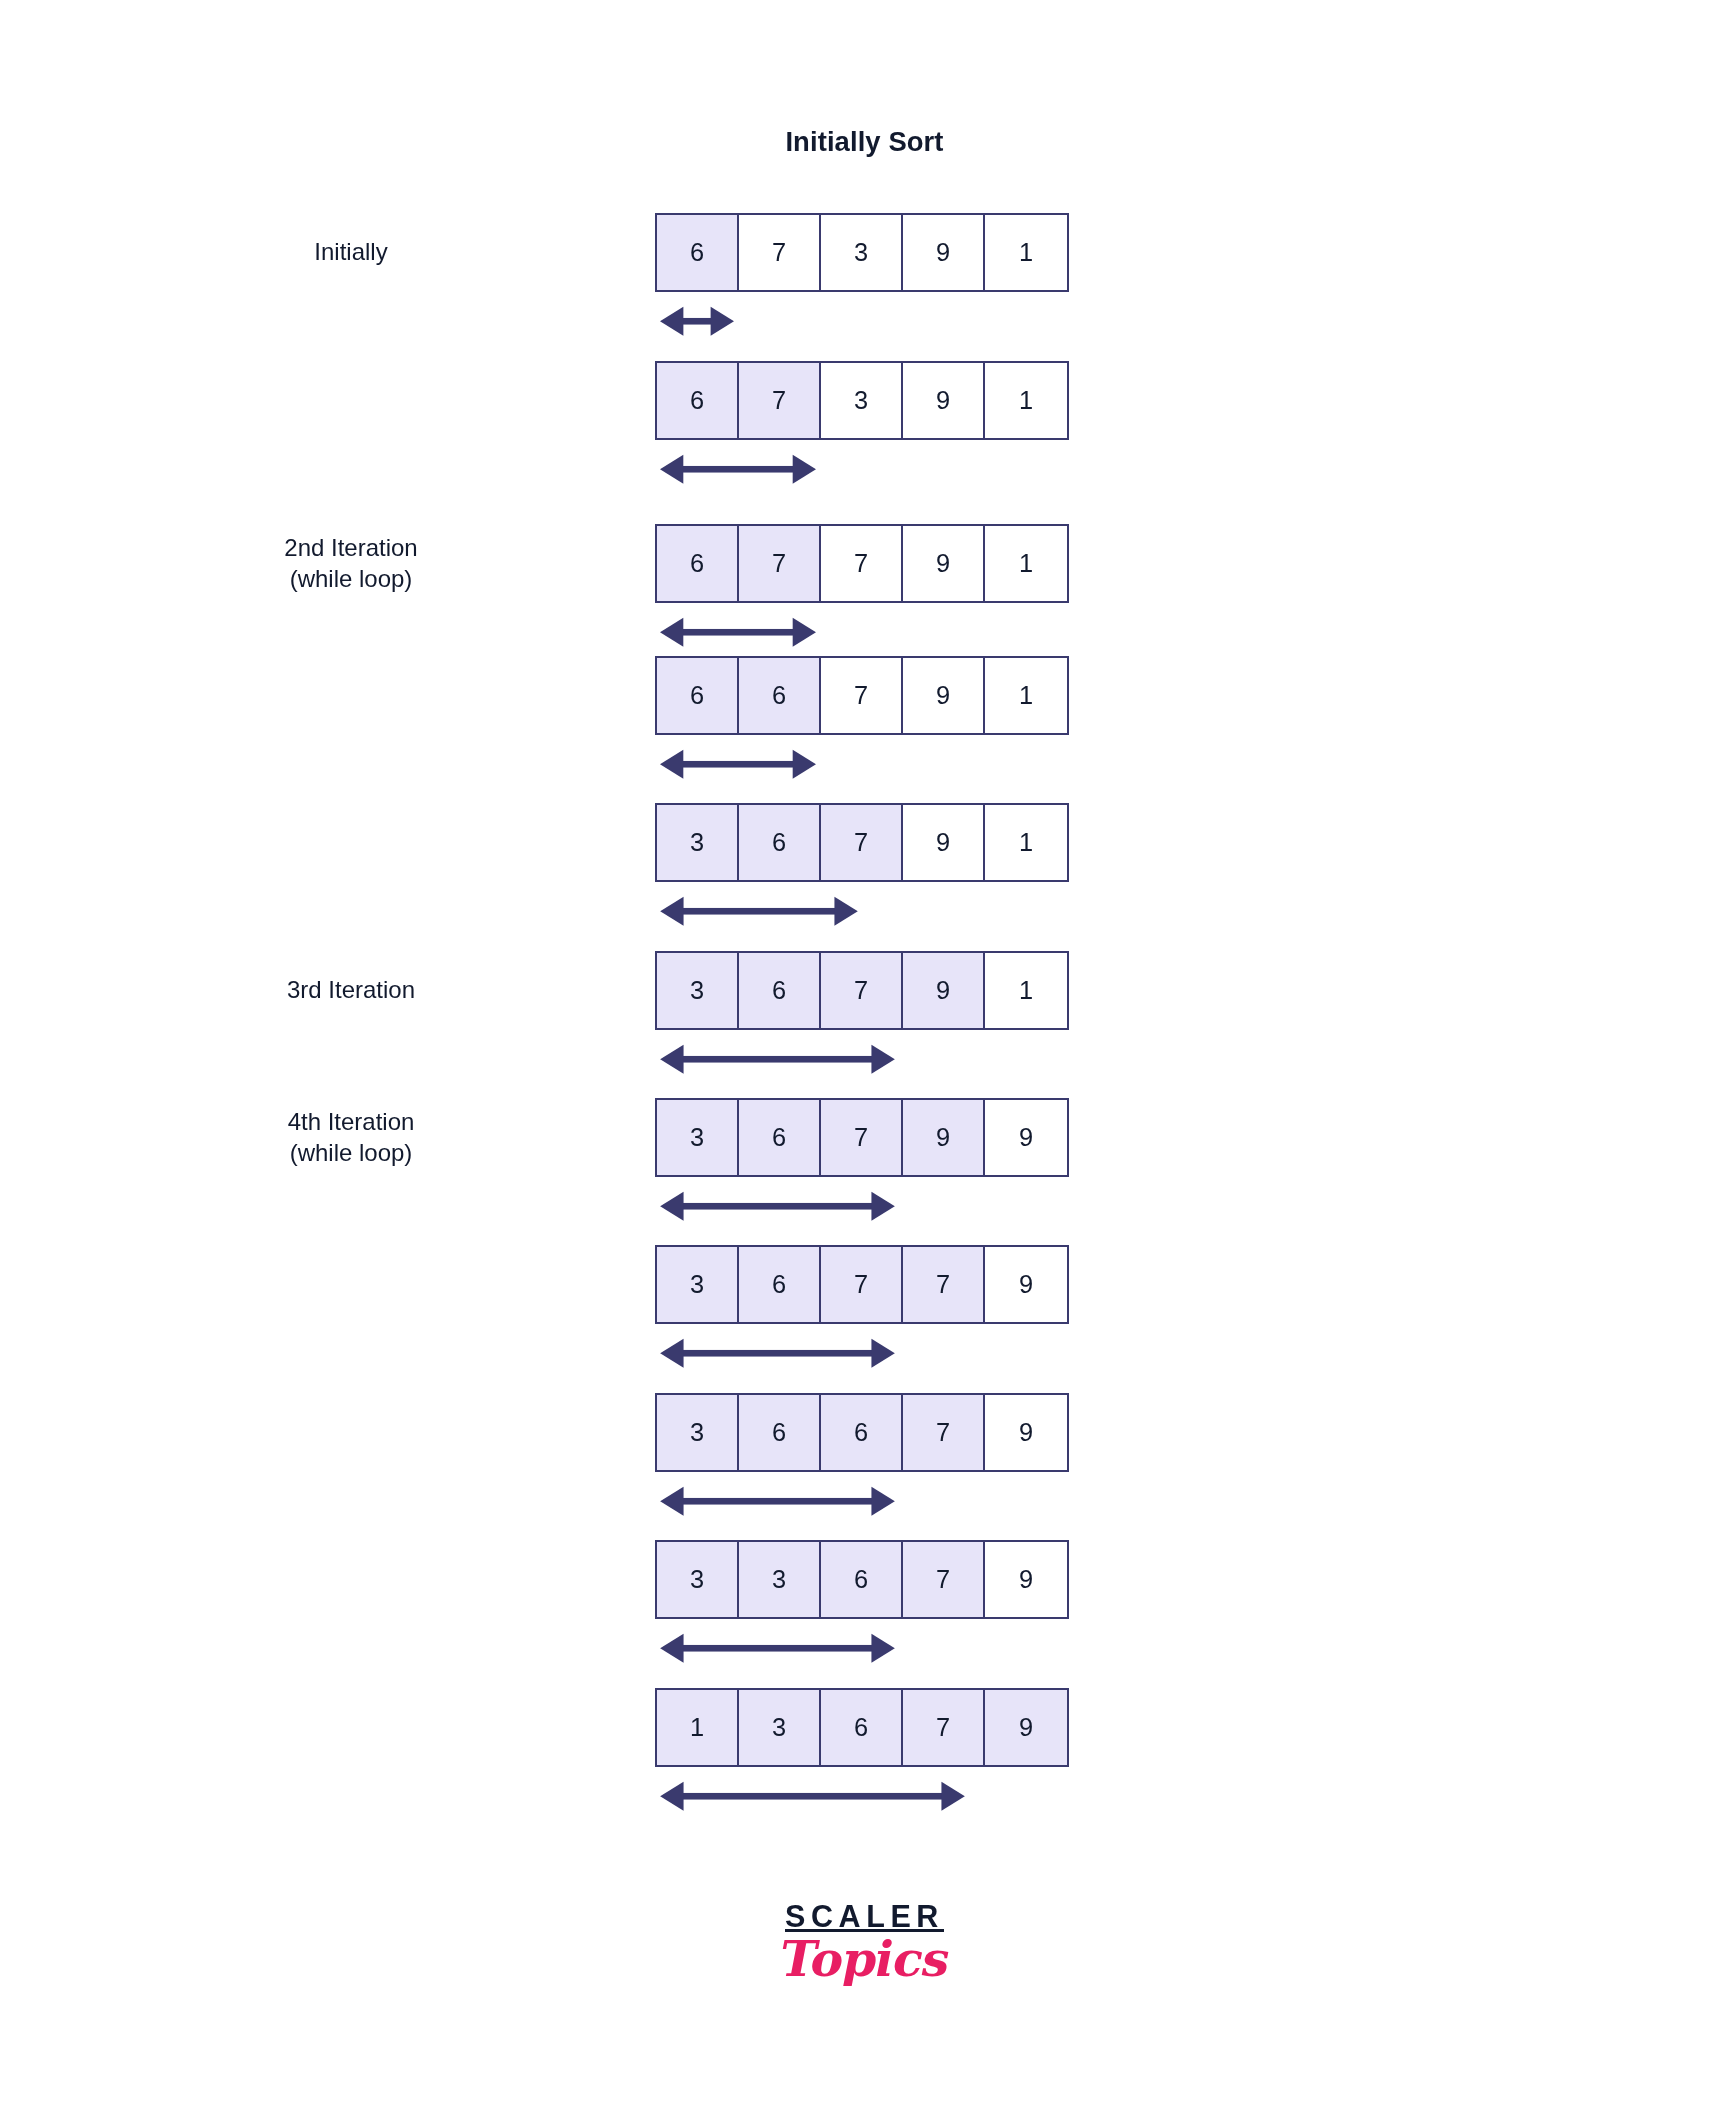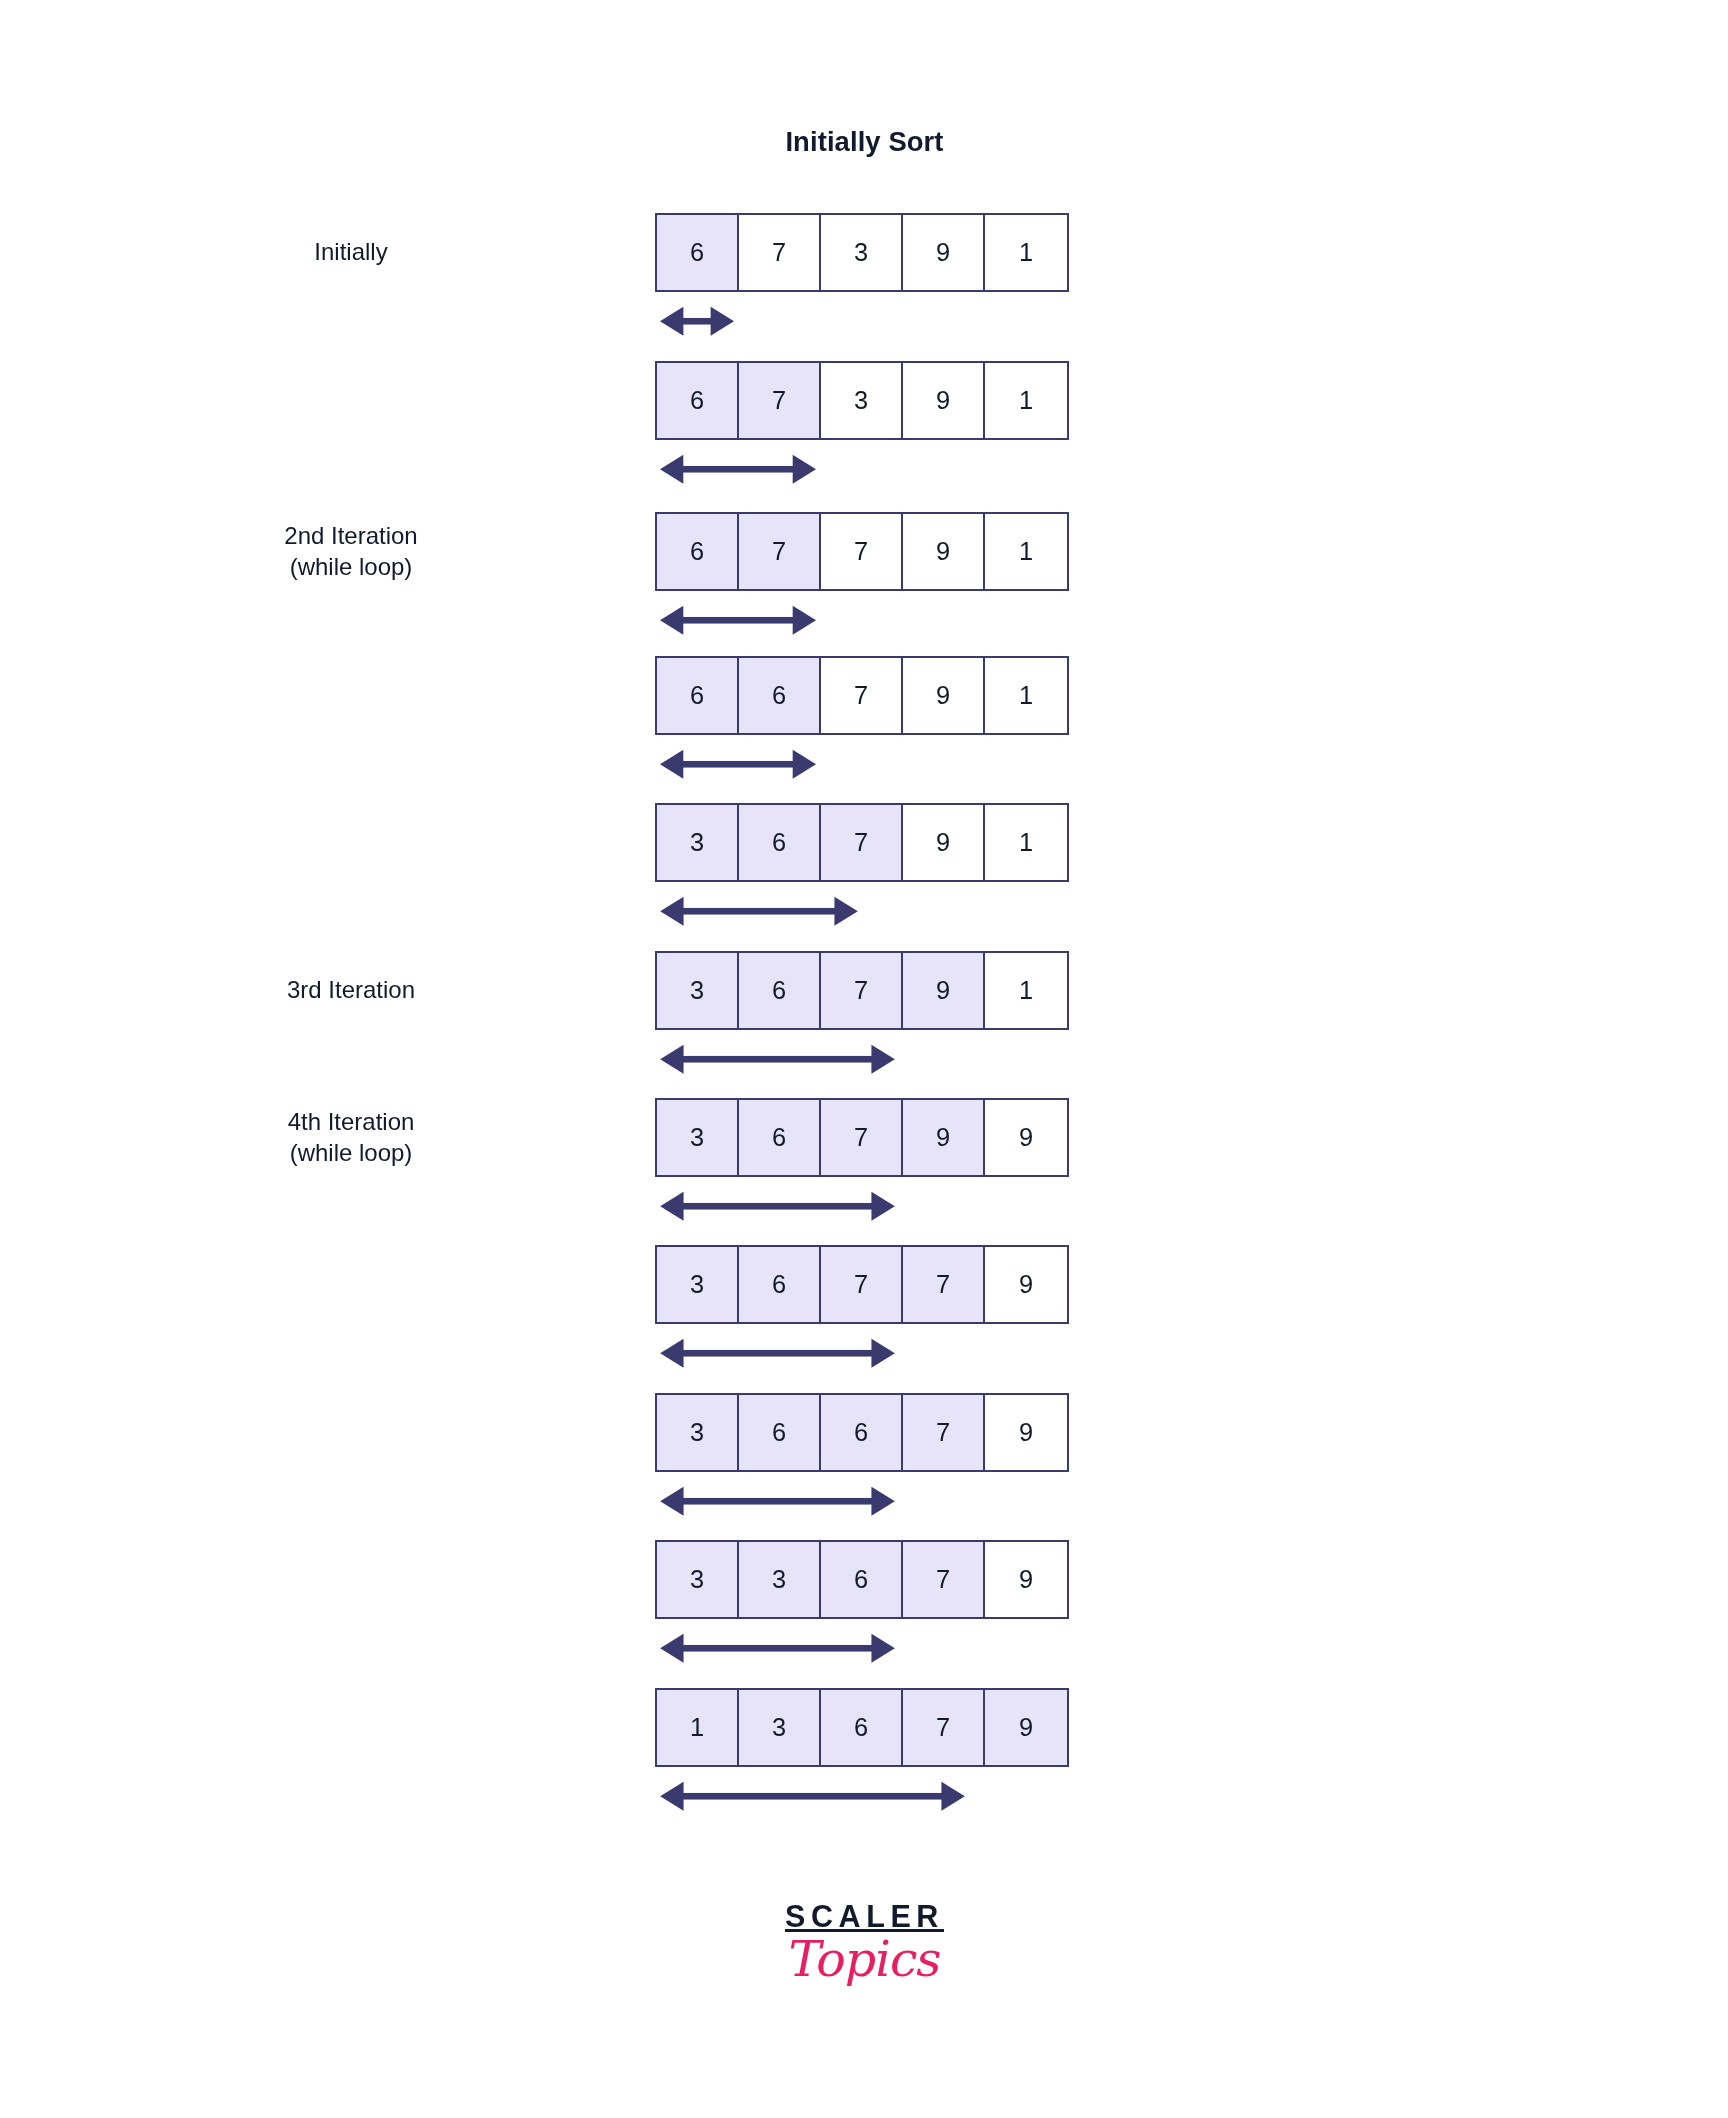--- a/index.html
+++ b/index.html
@@ -114,21 +114,21 @@
     font-weight: bold;
     letter-spacing: 5.6px;
     color: #121a2e;
     line-height: 1;
     text-decoration: underline;
   }
   #logo-topics {
     font-family: "DejaVu Serif", serif;
     font-style: italic;
     font-size: 49px;
-    font-weight: normal;
+    font-weight: bold;
     color: #e81e63;
     line-height: 1;
     margin-top: 3px;
     letter-spacing: -1px;
   }
 </style>
 </head>
 <body>
 
 <div id="diagram-title">Initially Sort</div>
@@ -160,21 +160,21 @@
         <div class="cell" style="border-right-color: rgb(58, 58, 110);">1</div>
       </div>
       <div class="arrow-wrap" style="left: 660px;">
         <svg class="arrow-svg" width="156" height="30.5" viewBox="0 0 307.8 60">
           <rect x="25.3" y="23.5" width="257.2" height="13" fill="#3a3a6e"></rect>
           <polygon points="0,30 46,1.4800000000000004 46,58.519999999999996" fill="#3a3a6e"></polygon>
           <polygon points="307.8,30 261.8,1.4800000000000004 261.8,58.519999999999996" fill="#3a3a6e"></polygon>
         </svg>
       </div>
     </div>
-    <div class="sort-row" style="top: 512px;">
+    <div class="sort-row" style="top: 524px;">
       <div class="row-label"><span>2nd Iteration</span><span class="l2">(while loop)</span></div>
       <div class="array" style="border-color: rgb(58, 58, 110);">
         <div class="cell hl" style="border-right-color: rgb(58, 58, 110); background: rgb(231, 228, 249);">6</div>
         <div class="cell hl" style="border-right-color: rgb(58, 58, 110); background: rgb(231, 228, 249);">7</div>
         <div class="cell" style="border-right-color: rgb(58, 58, 110);">7</div>
         <div class="cell" style="border-right-color: rgb(58, 58, 110);">9</div>
         <div class="cell" style="border-right-color: rgb(58, 58, 110);">1</div>
       </div>
       <div class="arrow-wrap" style="left: 660px;">
         <svg class="arrow-svg" width="156" height="30.5" viewBox="0 0 307.8 60">

